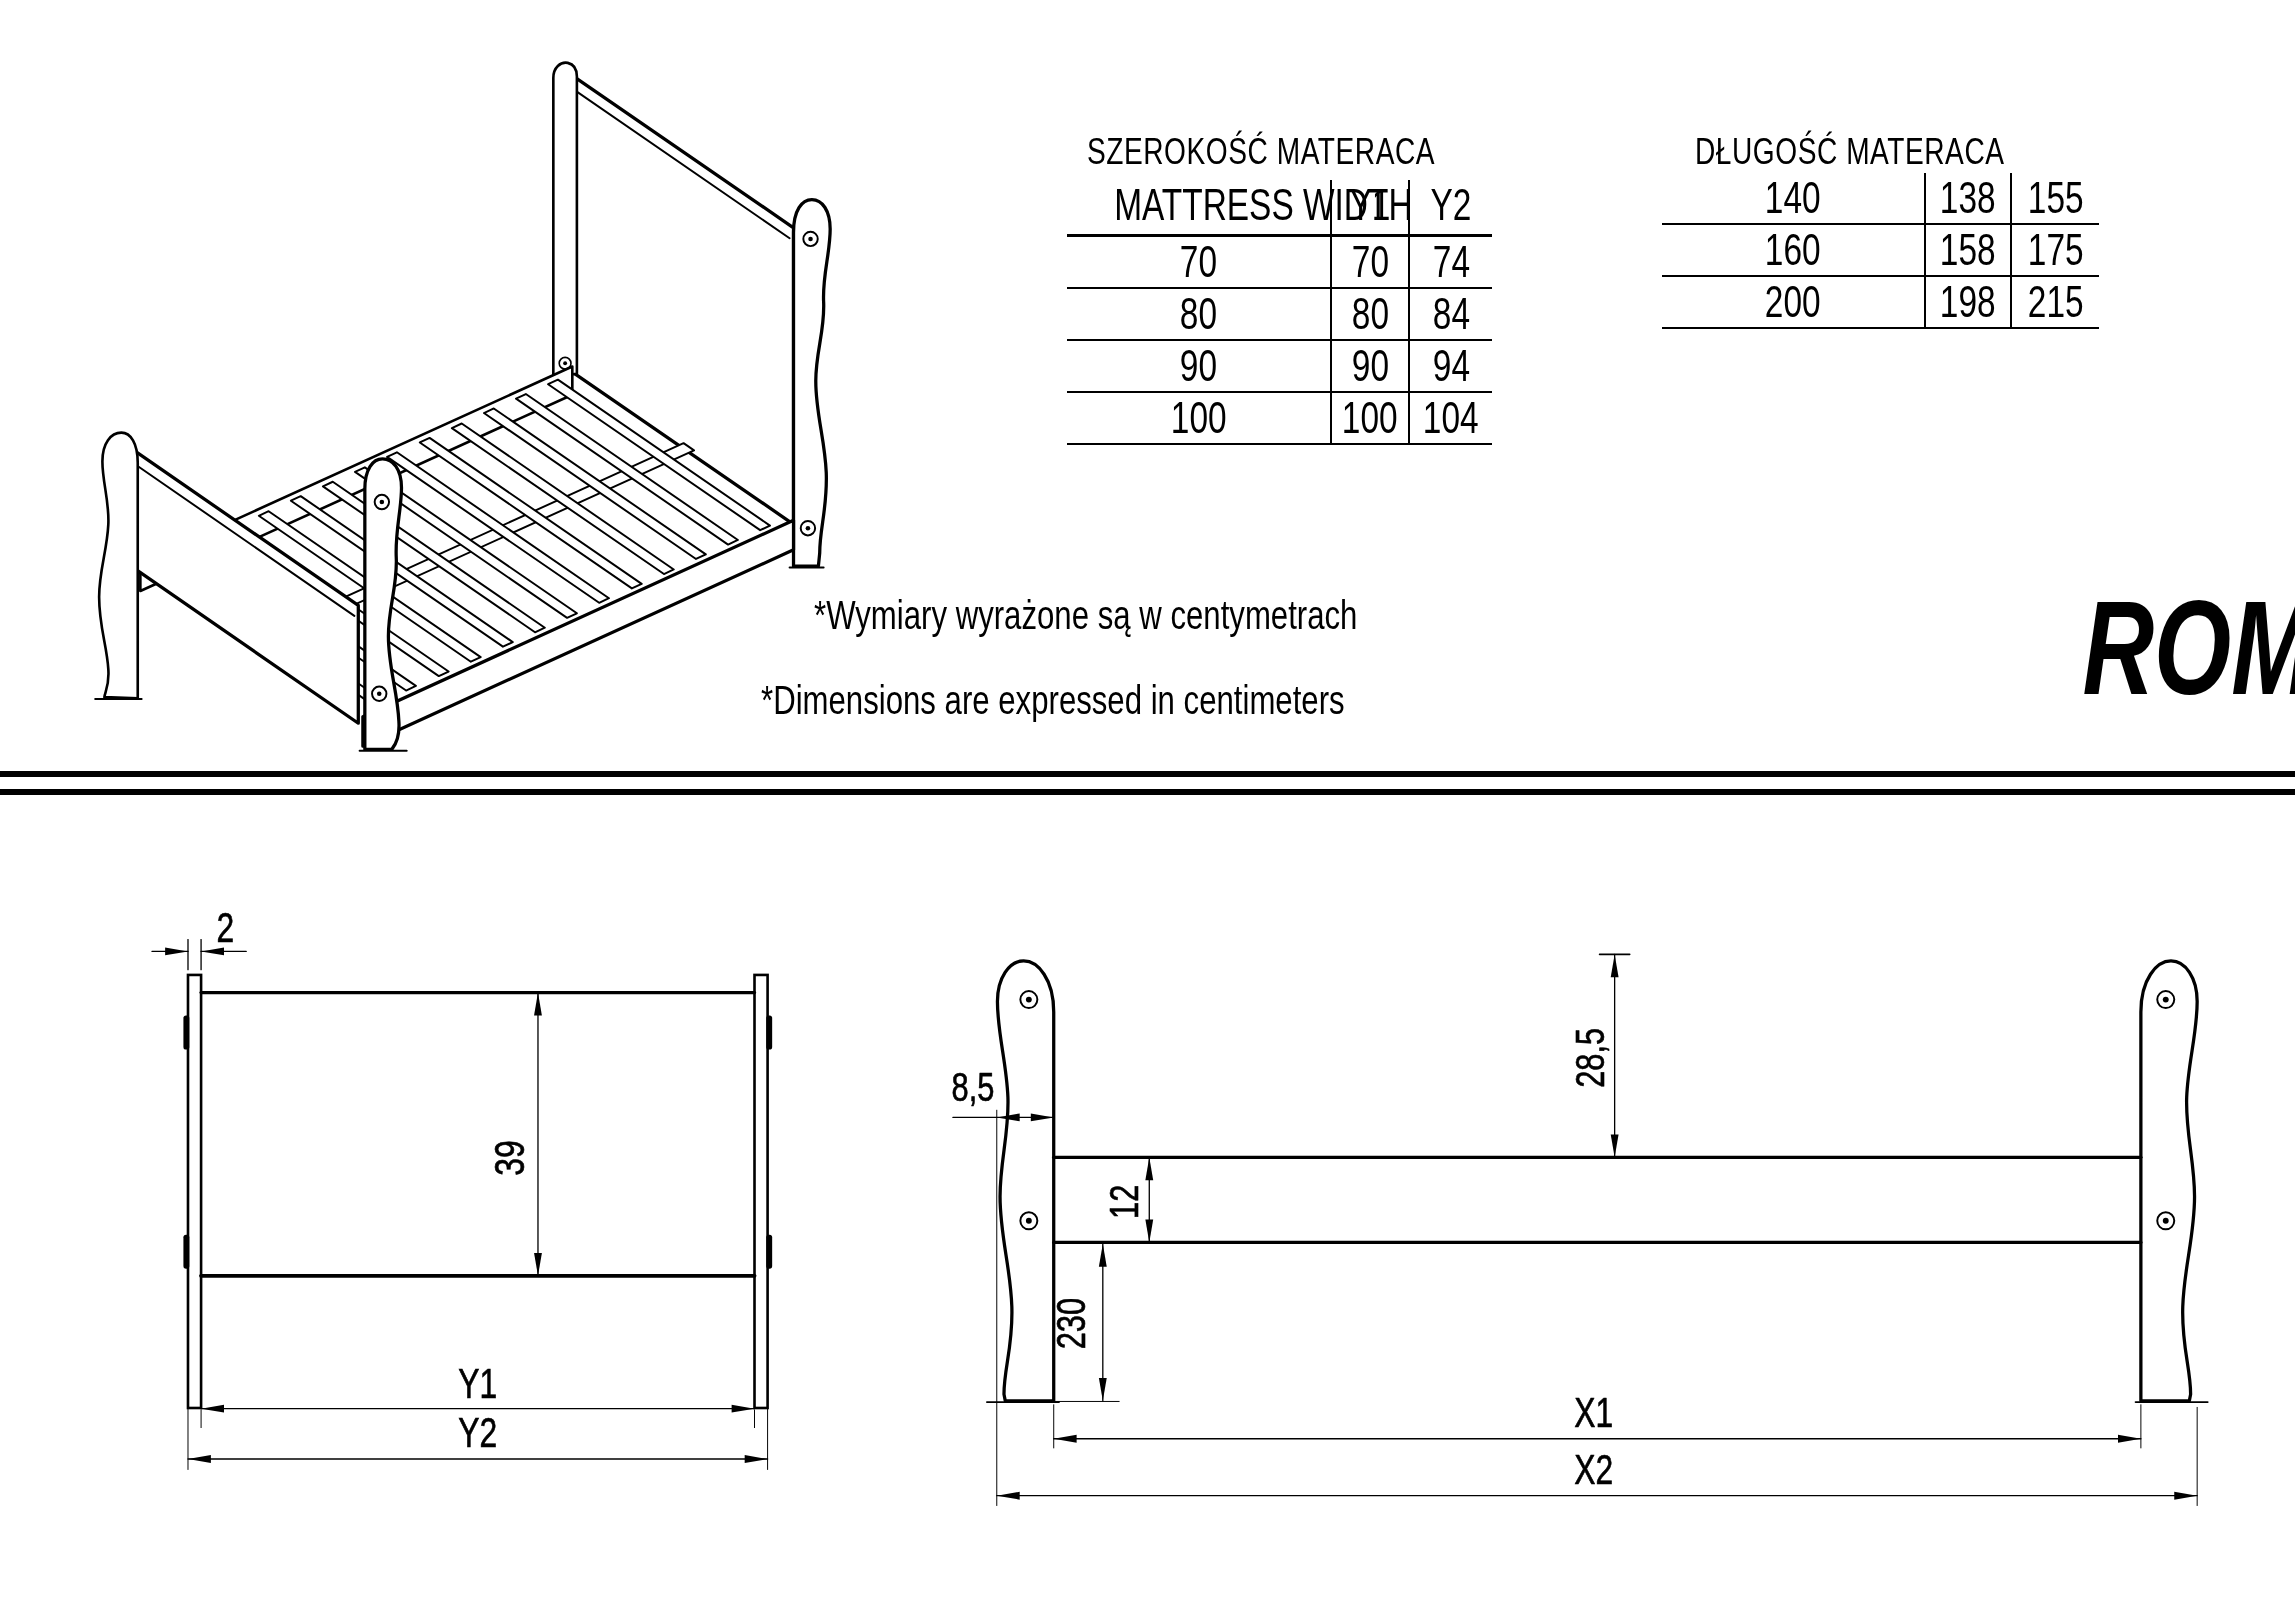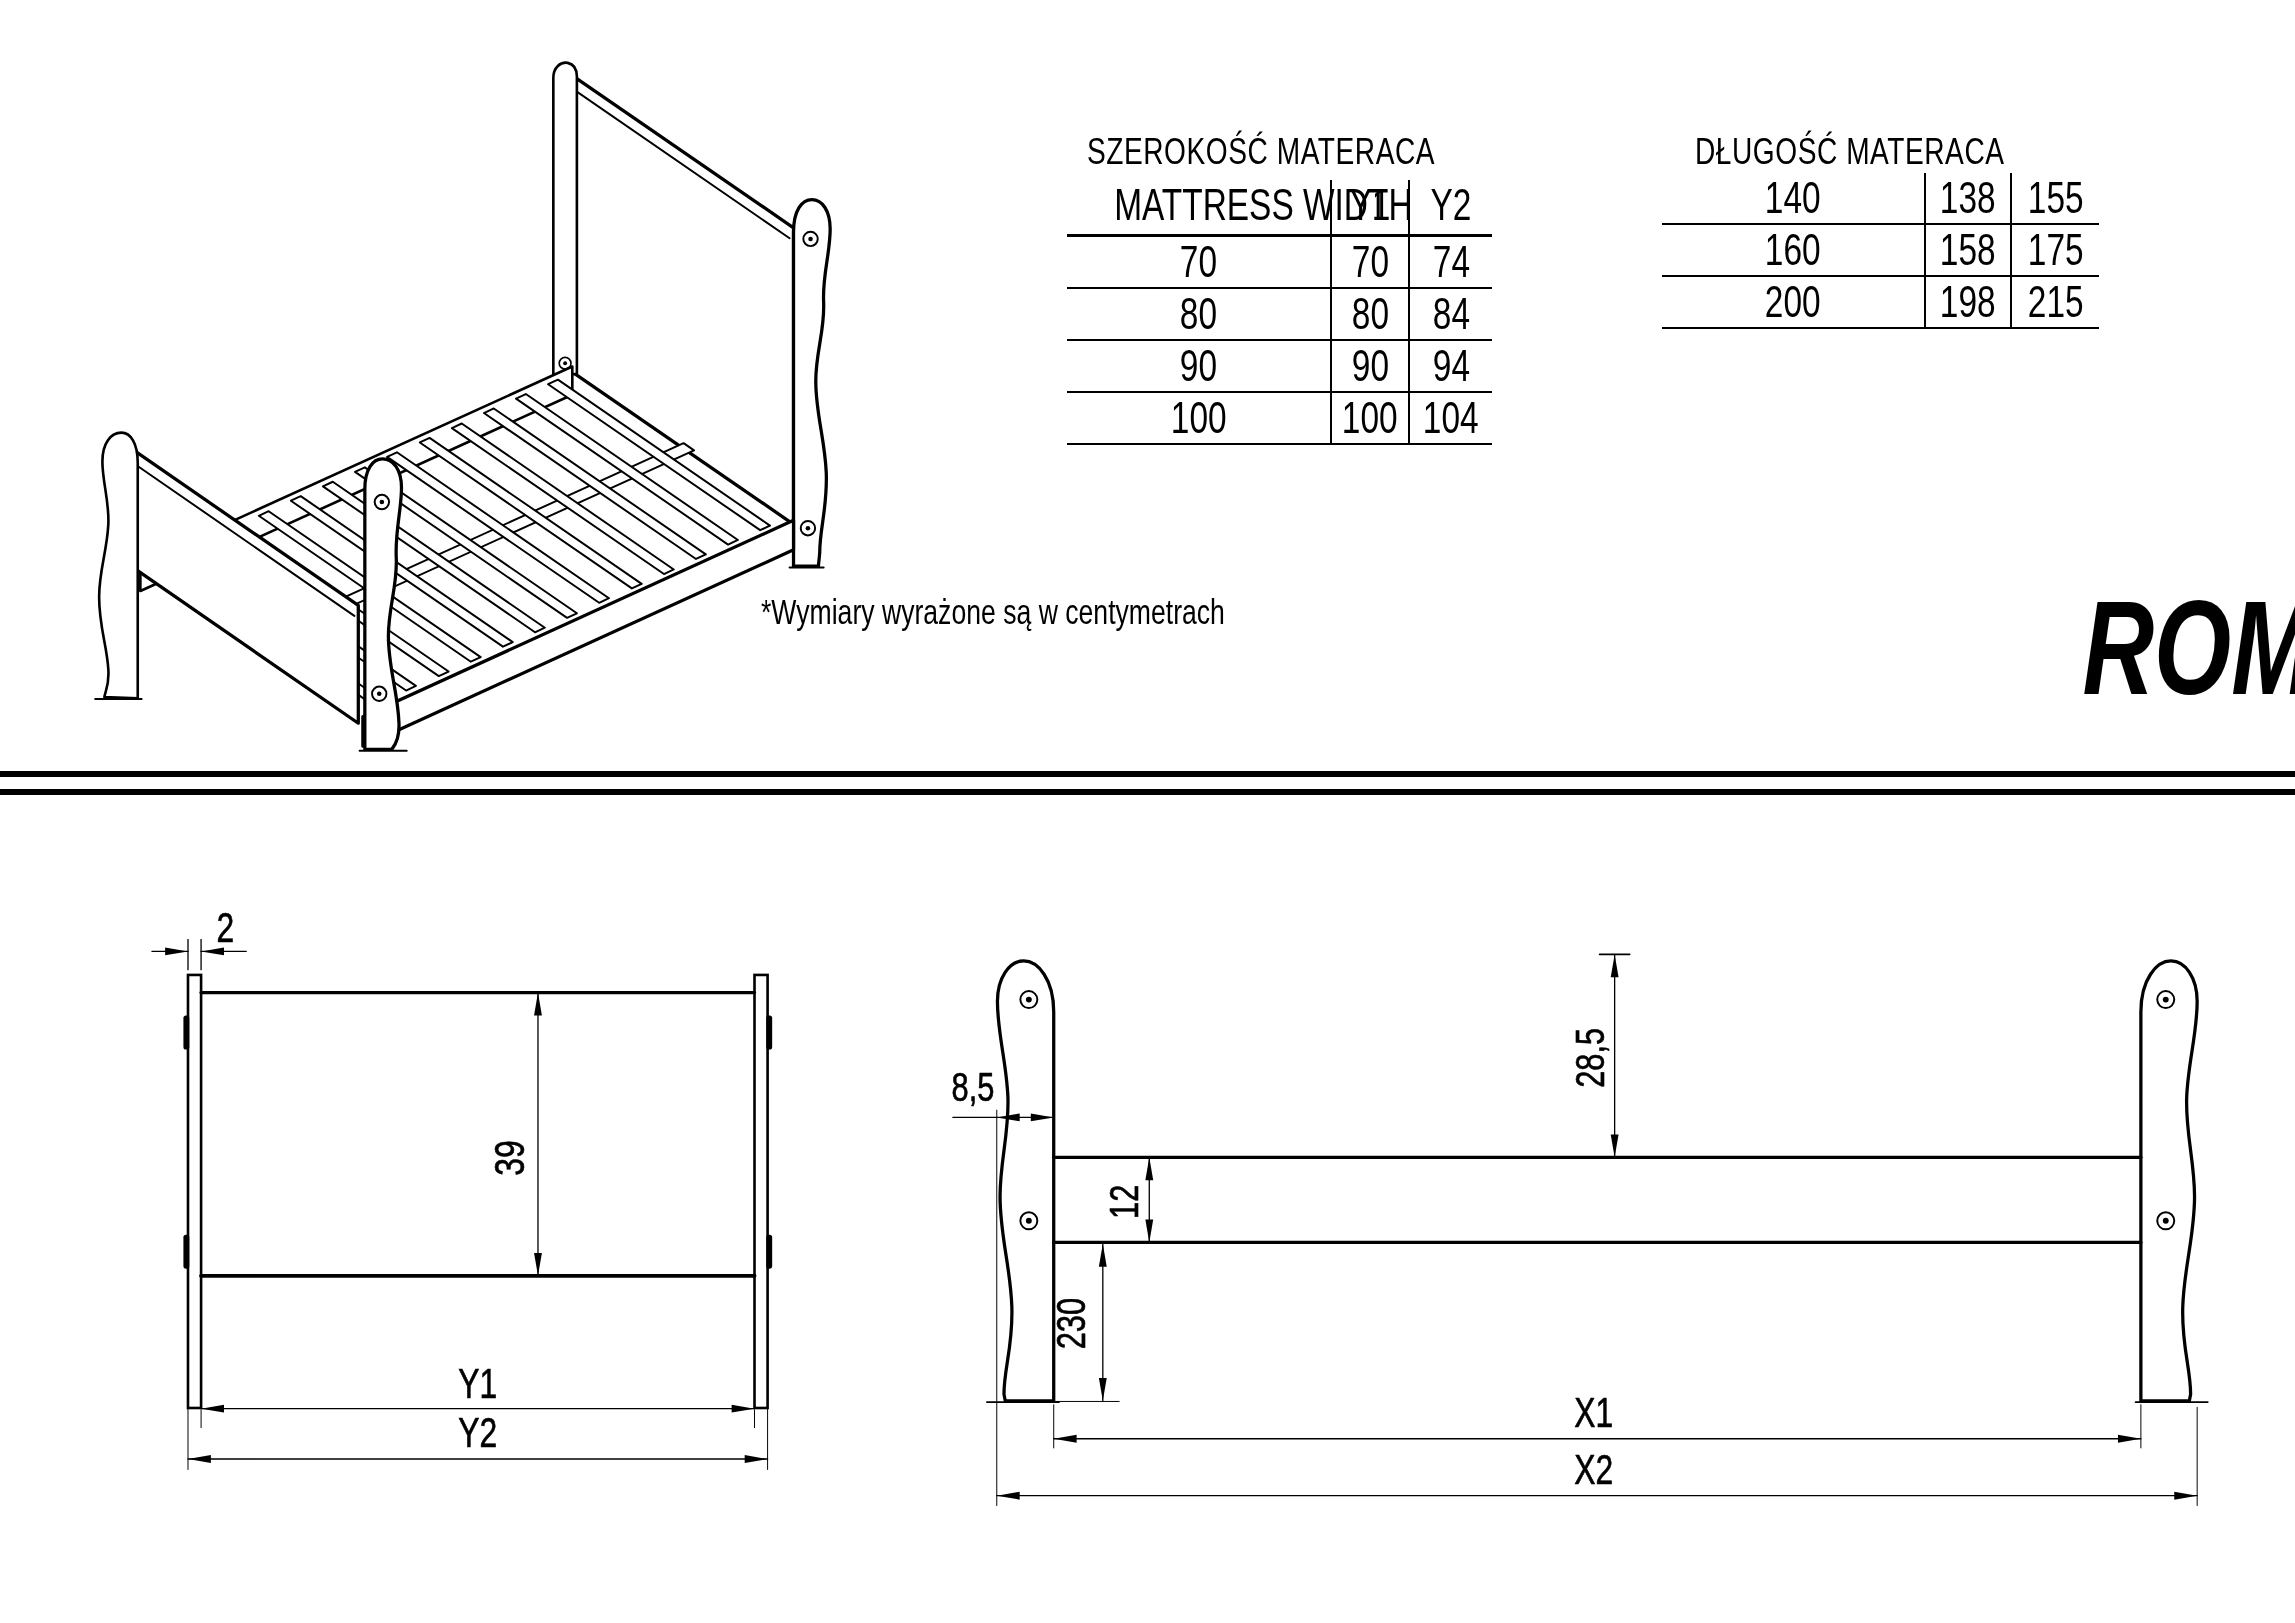--- a/index.html
+++ b/index.html
@@ -19,21 +19,21 @@
   
   .tbl-title { font-size:37px; line-height:41px; padding-left:19.6px; letter-spacing:0.7px; }
   table.spec { border-collapse:collapse; table-layout:fixed; }
   table.spec th, table.spec td {
     font-weight:normal; text-align:center; padding:0; font-size:44px;
   }
   table.spec th { border-bottom:3.3px solid #000; vertical-align:bottom; padding-bottom:3.9px; height:44px; }
   table.spec td { border-bottom:2.6px solid #000; }
   .vline-r { border-right:2.6px solid #000; }
 
-  .notes { font-size:35px;text-align:right; }
+  .notes { font-size:41px;text-align:right; }
   .notes .note-line { margin-bottom:38px; }
 
   #roma-logo {
     font-size:134px; font-style:italic; font-weight:bold;
     line-height:118px; text-align:right;
   }
 
   .divider { background:#000; width:2295px; height:5.9px; left:0; }
 
   svg text { fill:#000; font-family:"Liberation Sans", sans-serif; }
@@ -158,20 +158,21 @@
       <td class="vline-r"><span class="cond-c">200</span></td>
       <td class="vline-r"><span class="cond-c">198</span></td>
       <td><span class="cond-c">215</span></td>
     </tr>
   </tbody>
     </table>
 </div>
 
 <div class="abs notes" style="left:761px; top:592px;">
   <div class="note-line"><span class="cond">*Wymiary wyrażone są w centymetrach</span></div>
+  <div class="note-line"><span class="cond">*Dimensions are expressed in centimeters</span></div>
 </div>
 
 <div class="abs" id="roma-logo" style="left:1976px; top:589px; width:281px;">
   <span class="cond-r">ROMA</span>
 </div>
 
 <div class="abs divider" style="top:771px;"></div>
 <div class="abs divider" style="top:789px;"></div>
 
 <svg class="abs" style="left:118px; top:870px;" width="785" height="622" viewBox="0 0 1200 950">

